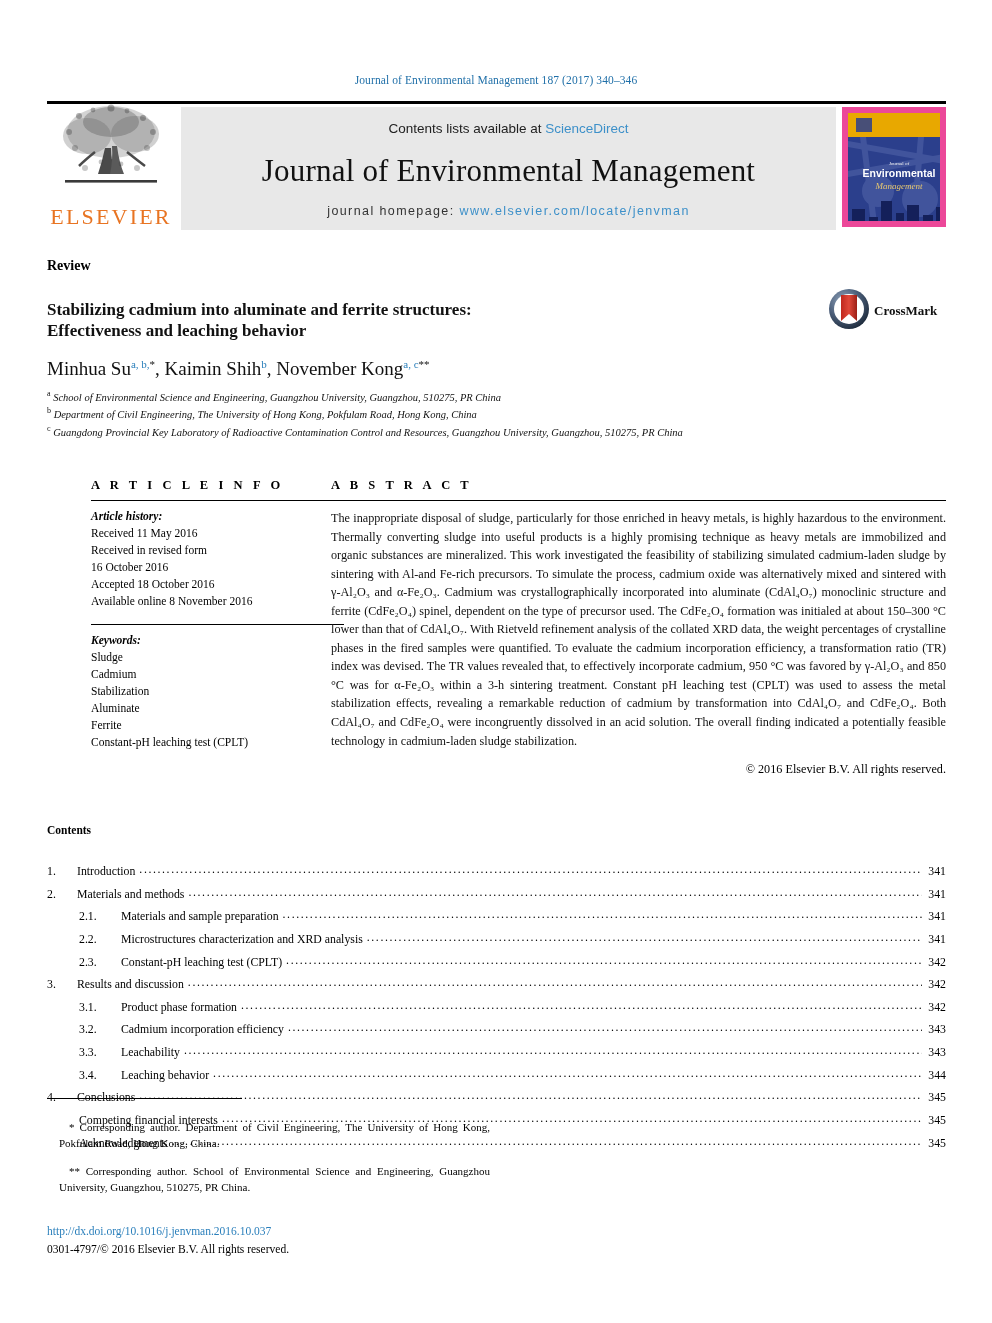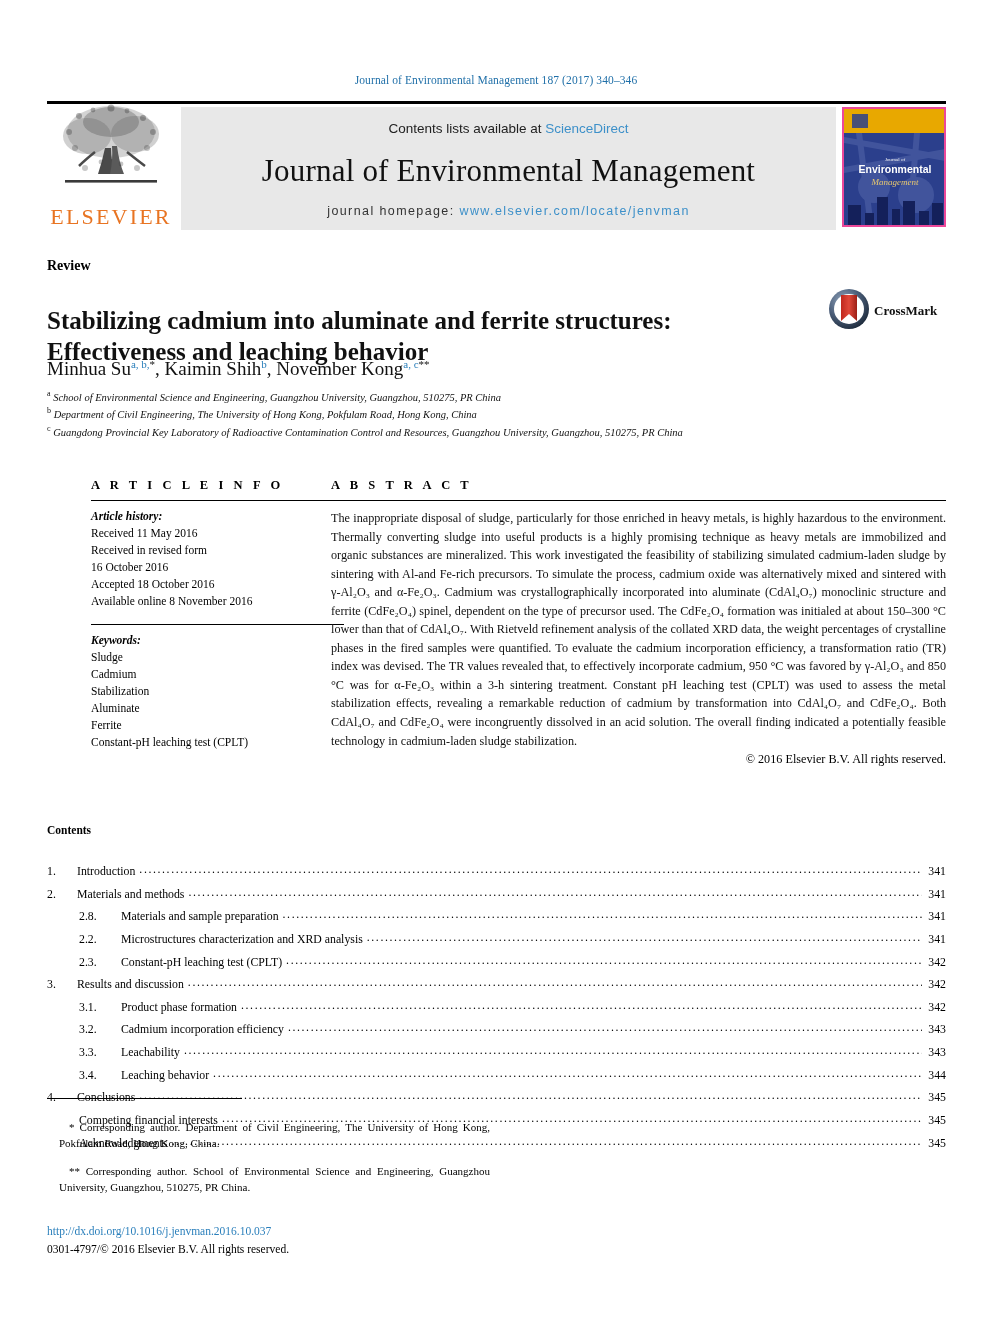--- a/index.html
+++ b/index.html
@@ -107,40 +107,40 @@
   }
   .homepage-line .hp-link {
     color: #3d90c9;
   }
   .cover-thumb {
     width: 104px;
     flex: 0 0 104px;
     height: 120px;
     position: relative;
     overflow: hidden;
-    border: 2px solid #ec4899;
+    border: 6px solid #ec4899;
     box-sizing: border-box;
   }
 
   
   .article-type {
     position: absolute;
     top: 258px;
     left: 47px;
     font-family: "Liberation Serif", serif;
     font-size: 14px;
     font-weight: bold;
   }
   .paper-title {
     position: absolute;
     top: 288px;
     left: 47px;
     width: 700px;
     font-family: "Liberation Serif", serif;
-    font-size: 25px;
+    font-size: 17px;
     line-height: 1.24;
     color: #111;
   }
   .crossmark {
     position: absolute;
     top: 288px;
     left: 828px;
     width: 118px;
     height: 46px;
     display: flex;
@@ -226,21 +226,21 @@
     font-family: "Liberation Serif", serif;
     font-size: 12.2px;
     line-height: 1.52;
     text-align: justify;
     color: #111;
   }
   .abstract-copy {
     text-align: right;
     font-family: "Liberation Serif", serif;
     font-size: 12.2px;
-    margin-top: 2px;
+    margin-top: 12px;
   }
 
   
   .contents-head {
     position: absolute;
     top: 824px;
     left: 47px;
     font-family: "Liberation Serif", serif;
     font-size: 11.5px;
     font-weight: bold;
@@ -478,21 +478,21 @@
     </div>
 
     <div class="toc-row">
       <span class="toc-num">2.</span>
       <span class="toc-label">Materials and methods</span>
       <span class="toc-dots">......................................................................................................................................................................................</span>
       <span class="toc-page">341</span>
     </div>
 
     <div class="toc-row indent">
-      <span class="toc-num sub">2.8.</span>
+      <span class="toc-num sub">2.1.</span>
       <span class="toc-label">Materials and sample preparation</span>
       <span class="toc-dots">......................................................................................................................................................................................</span>
       <span class="toc-page">341</span>
     </div>
 
     <div class="toc-row indent">
       <span class="toc-num sub">2.2.</span>
       <span class="toc-label">Microstructures characterization and XRD analysis</span>
       <span class="toc-dots">......................................................................................................................................................................................</span>
       <span class="toc-page">341</span>

